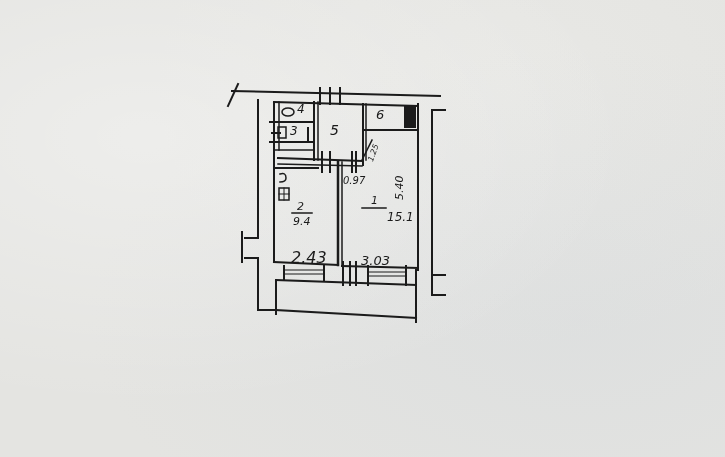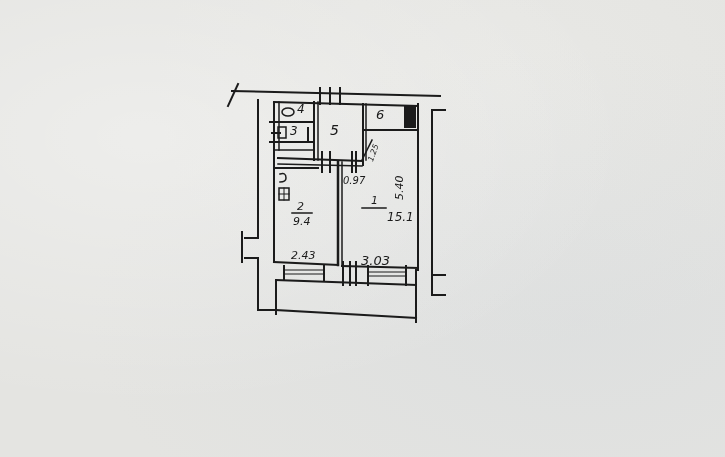--- a/index.html
+++ b/index.html
@@ -128,17 +128,17 @@
 
 <div class="lbl" style="left:297px;top:201px;font-size:11px;">2</div>
 <div class="lbl" style="left:293px;top:216px;font-size:11px;">9.4</div>
 <div class="lbl" style="left:371px;top:195px;font-size:11px;">1</div>
 <div class="lbl" style="left:363px;top:211px;font-size:12px;margin-left:24px;">15.1</div>
 <div class="lbl" style="left:290px;top:125px;font-size:12px;">3</div>
 <div class="lbl" style="left:297px;top:103px;font-size:12px;">4</div>
 <div class="lbl" style="left:330px;top:123px;font-size:14px;">5</div>
 <div class="lbl" style="left:376px;top:108px;font-size:13px;">6</div>
 
-<div class="lbl" style="left:291px;top:250px;font-size:11px;">2.43</div>
+<div class="lbl" style="left:291px;top:250px;font-size:16px;">2.43</div>
 <div class="lbl" style="left:361px;top:254px;font-size:13px;">3.03</div>
 <div class="lbl" style="left:343px;top:176px;font-size:10px;">0.97</div>
 <div class="lbl" style="left:394px;top:200px;font-size:11px;transform:rotate(-90deg);transform-origin:left top;">5.40</div>
 <div class="lbl" style="left:367px;top:160px;font-size:8px;transform:rotate(-70deg);transform-origin:left top;">1.25</div>
 
 </body></html>

